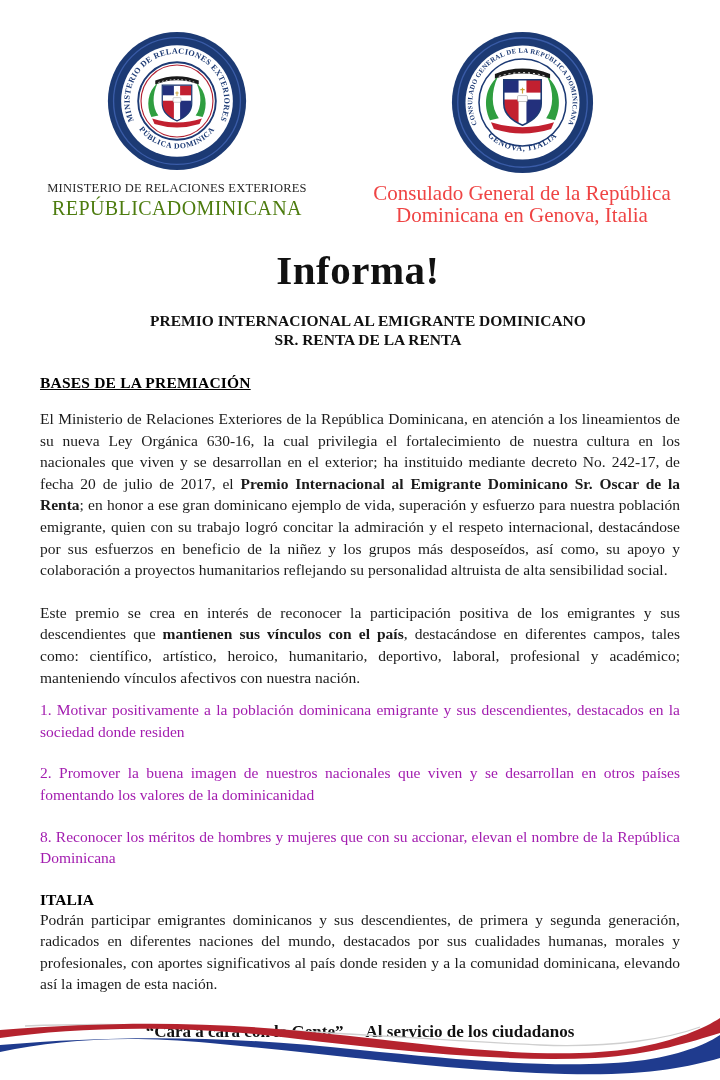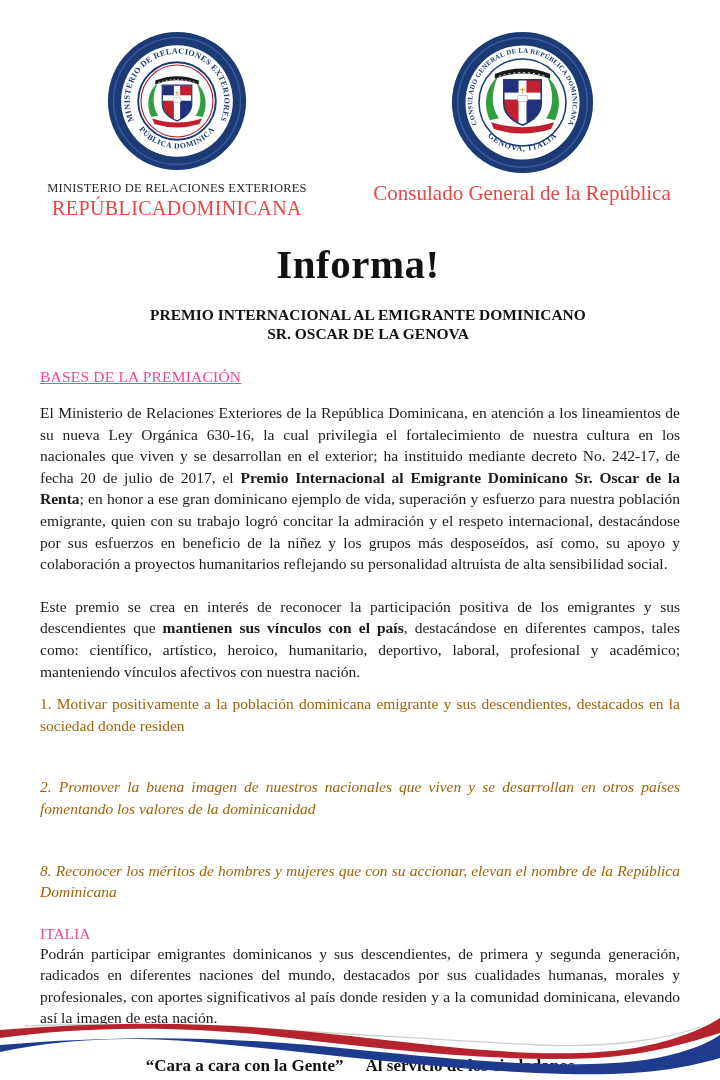--- a/index.html
+++ b/index.html
@@ -12,42 +12,42 @@
   
   .letterhead{
     display:flex;justify-content:space-between;align-items:flex-start;
     padding:30px 48px 0 52px;
   }
   .org{display:flex;flex-direction:column;align-items:center;text-align:center;}
   .org.ministry{width:250px;}
   .org.consulate{width:300px;}
   .seal{display:block;}
   .ministry-cap1{margin-top:9px;font-size:12.5px;letter-spacing:.2px;color:#262626;white-space:nowrap;}
-  .ministry-cap2{margin-top:1px;font-size:20px;letter-spacing:.4px;color:#ef4444;white-space:nowrap;}
+  .ministry-cap2{margin-top:1px;font-size:20px;letter-spacing:.4px;color:#4d7c0f;white-space:nowrap;}
   .consulate-cap{margin-top:7px;font-size:21px;line-height:22px;color:#ef4444;}
 
   
   .doc-title{
     margin:20px 4px 0 0;text-align:center;font-size:41px;font-weight:bold;
     letter-spacing:.5px;color:#111;
   }
   .subtitle{margin-top:17px;text-align:center;font-weight:bold;font-size:15.5px;line-height:19px;color:#111;padding-left:16px;}
 
   
   .body-col{padding:0 40px;}
   .sec-heading{
-    margin:25px 0 0 0;font-size:15.5px;font-weight:normal;color:#ec4899;
+    margin:25px 0 0 0;font-size:15.5px;font-weight:bold;color:#000000;
   }
   .sec-heading.underlined{text-decoration:underline;letter-spacing:.2px;}
   p.body-p{
     margin:16px 0 0 0;font-size:15.5px;line-height:21.6px;text-align:justify;color:#1b1b1b;
   }
   p.body-p + p.body-p{margin-top:21px;}
-  p.item-p{margin:11px 0 0 0;font-size:15.5px;line-height:21.6px;text-align:justify;color:#a16207;}
-  p.item-p + p.item-p{margin-top:40px;font-style:italic;}
+  p.item-p{margin:11px 0 0 0;font-size:15.5px;line-height:21.6px;text-align:justify;color:#a21caf;}
+  p.item-p + p.item-p{margin-top:20px;}
   .h-after-gap{margin-top:22px;}
 
   
   .footer-line{
     margin-top:27px;text-align:center;font-weight:bold;font-size:17px;color:#111;white-space:nowrap;
   }
   .footer-line .quote{margin-right:22px;}
 
   
   .wave-svg{position:absolute;left:0;bottom:0;display:block;}
@@ -121,29 +121,30 @@
         </text>
         <text font-family="Liberation Serif, DejaVu Serif, serif" font-size="8.4" font-weight="bold" fill="#1c3a74" letter-spacing="0.8">
           <textPath href="#arcBotR" startOffset="50%" text-anchor="middle">GENOVA, ITALIA</textPath>
         </text>
         <g transform="translate(75,76) scale(1.02)">
           <use href="#coa"></use>
         </g>
       </svg>
       <div class="consulate-cap">
         <div>Consulado General de la República</div>
+        <div>Dominicana en Genova, Italia</div>
       </div>
     </div>
   </div>
 
   <h1 class="doc-title">Informa!</h1>
 
   <div class="subtitle">
     <div>PREMIO INTERNACIONAL AL EMIGRANTE DOMINICANO</div>
-    <div>SR. OSCAR DE LA GENOVA</div>
+    <div>SR. RENTA DE LA RENTA</div>
   </div>
 
   <div class="body-col">
 
     <h2 class="sec-heading underlined">BASES DE LA PREMIACIÓN</h2>
 
     <p class="body-p"><span>El Ministerio de Relaciones Exteriores de la República Dominicana, en atención a los lineamientos de su nueva Ley Orgánica 630-16, la cual privilegia el fortalecimiento de nuestra cultura en los nacionales que viven y se desarrollan en el exterior; ha instituido mediante decreto No. 242-17, de fecha 20 de julio de 2017, el </span><b>Premio Internacional al Emigrante Dominicano Sr. Oscar de la Renta</b><span>; en honor a ese gran dominicano ejemplo de vida, superación y esfuerzo para nuestra población emigrante, quien con su trabajo logró concitar la admiración y el respeto internacional, destacándose por sus esfuerzos en beneficio de la niñez y los grupos más desposeídos, así como, su apoyo y colaboración a proyectos humanitarios reflejando su personalidad altruista de alta sensibilidad social.</span></p>
 
     <p class="body-p"><span>Este premio se crea en interés de reconocer la participación positiva de los emigrantes y sus descendientes que </span><b>mantienen sus vínculos con el país</b><span>, destacándose en diferentes campos, tales como: científico, artístico, heroico, humanitario, deportivo, laboral, profesional y académico; manteniendo vínculos afectivos con nuestra nación.</span></p>
 

